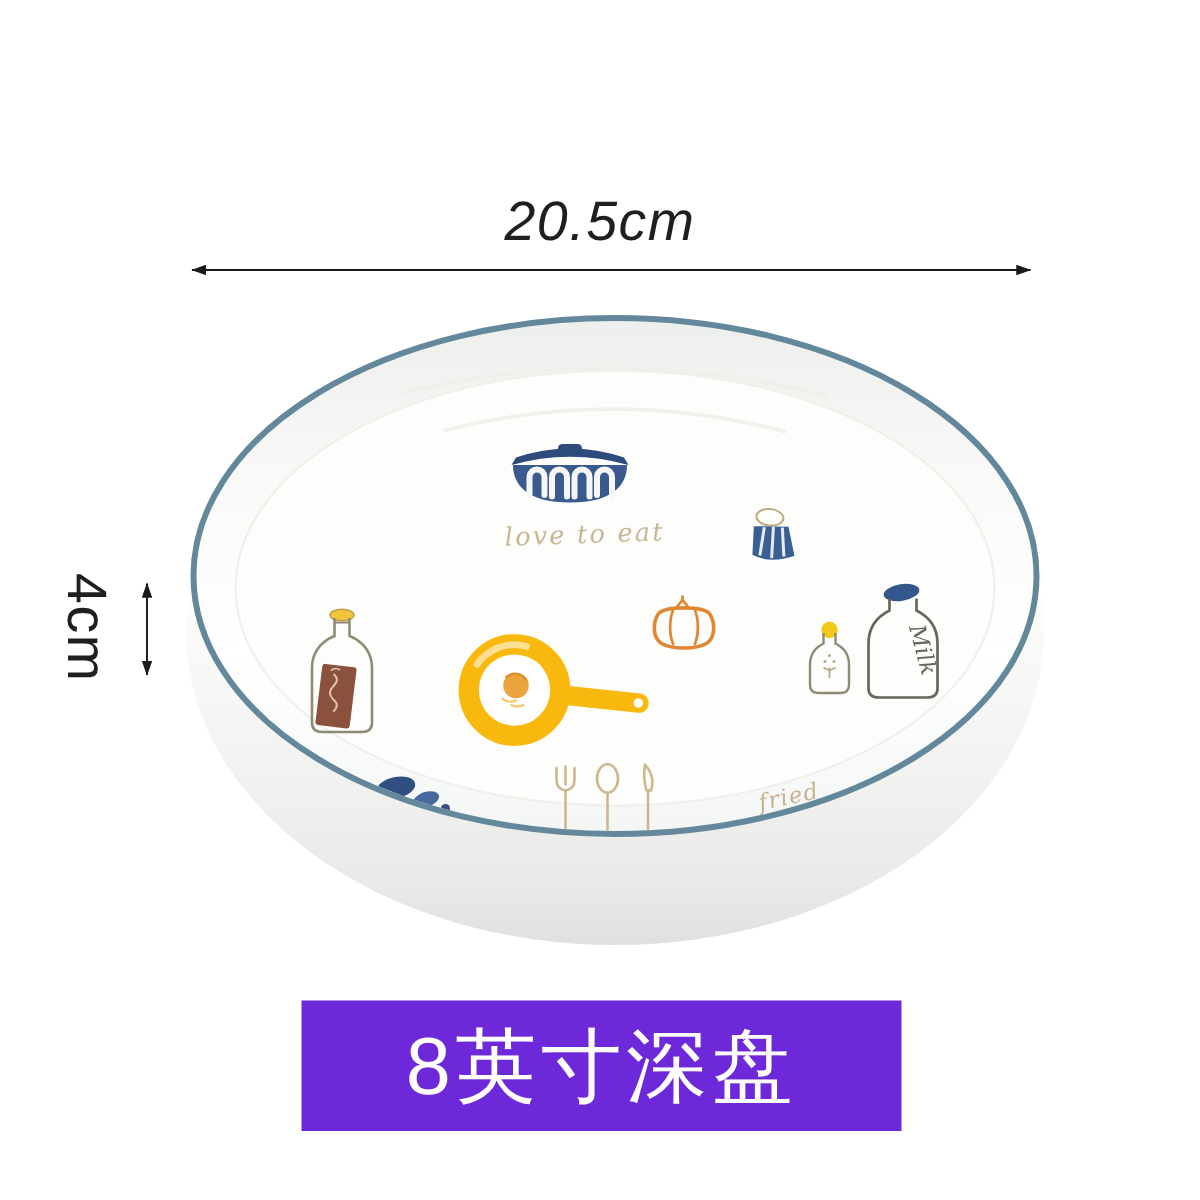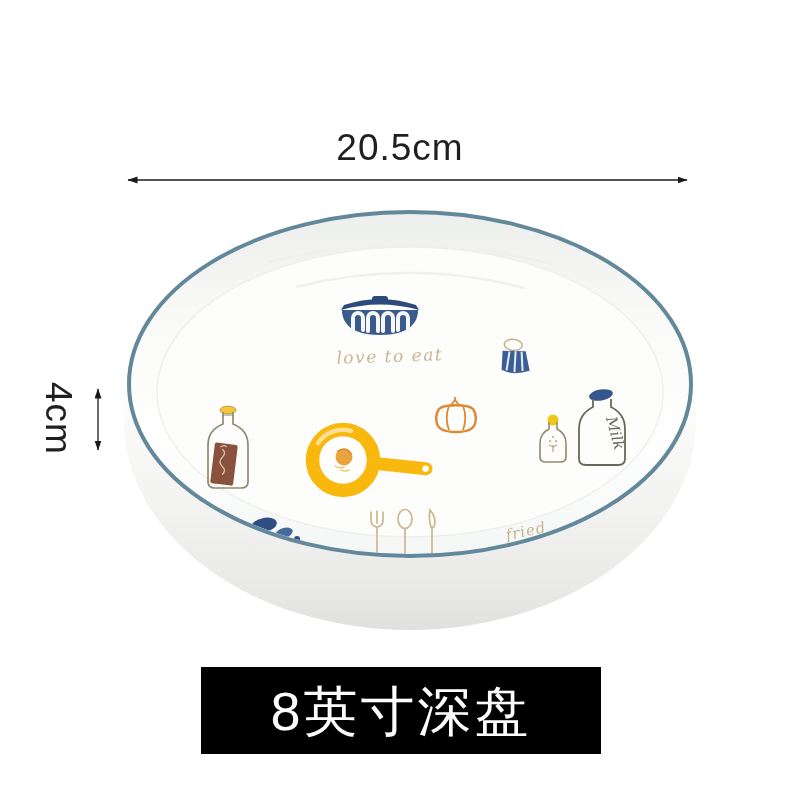--- a/index.html
+++ b/index.html
@@ -2,32 +2,32 @@
 <html><head>
 <meta charset="utf-8">
 <style>
   html,body{margin:0;padding:0;background:#ffffff;}
   .stage{
     position:relative;width:800px;height:800px;background:#ffffff;overflow:hidden;
     font-family:"Liberation Sans",sans-serif;
   }
   .dim-width{
     position:absolute;left:0;top:129px;width:800px;text-align:center;
-    font-size:37px;font-weight:300;color:#1f1f1f;letter-spacing:1px;line-height:1;
+    font-size:37px;font-weight:300;color:#1f1f1f;letter-spacing:1px;line-height:1;font-style:italic;
   }
   .dim-height{
     position:absolute;left:-3px;top:400px;width:122px;text-align:center;
     font-size:37px;font-weight:300;color:#1f1f1f;letter-spacing:1px;line-height:1;
     transform:rotate(90deg);transform-origin:center;
   }
   .arrow-svg{position:absolute;left:0;top:0;pointer-events:none;}
   .plate-svg{position:absolute;left:0;top:0;}
   .product-label{
     position:absolute;left:201px;top:667px;width:400px;height:87px;
-    background:#000000;display:flex;align-items:center;justify-content:center;
+    background:#6d28d9;display:flex;align-items:center;justify-content:center;
   }
   .product-label span{
     color:#fdfdfd;font-size:54px;letter-spacing:3px;font-weight:400;line-height:1;
     font-family:"Liberation Sans",sans-serif;
   }
   .script{font-family:"DejaVu Serif",serif;font-style:italic;}
 </style>
 </head>
 <body>
 

